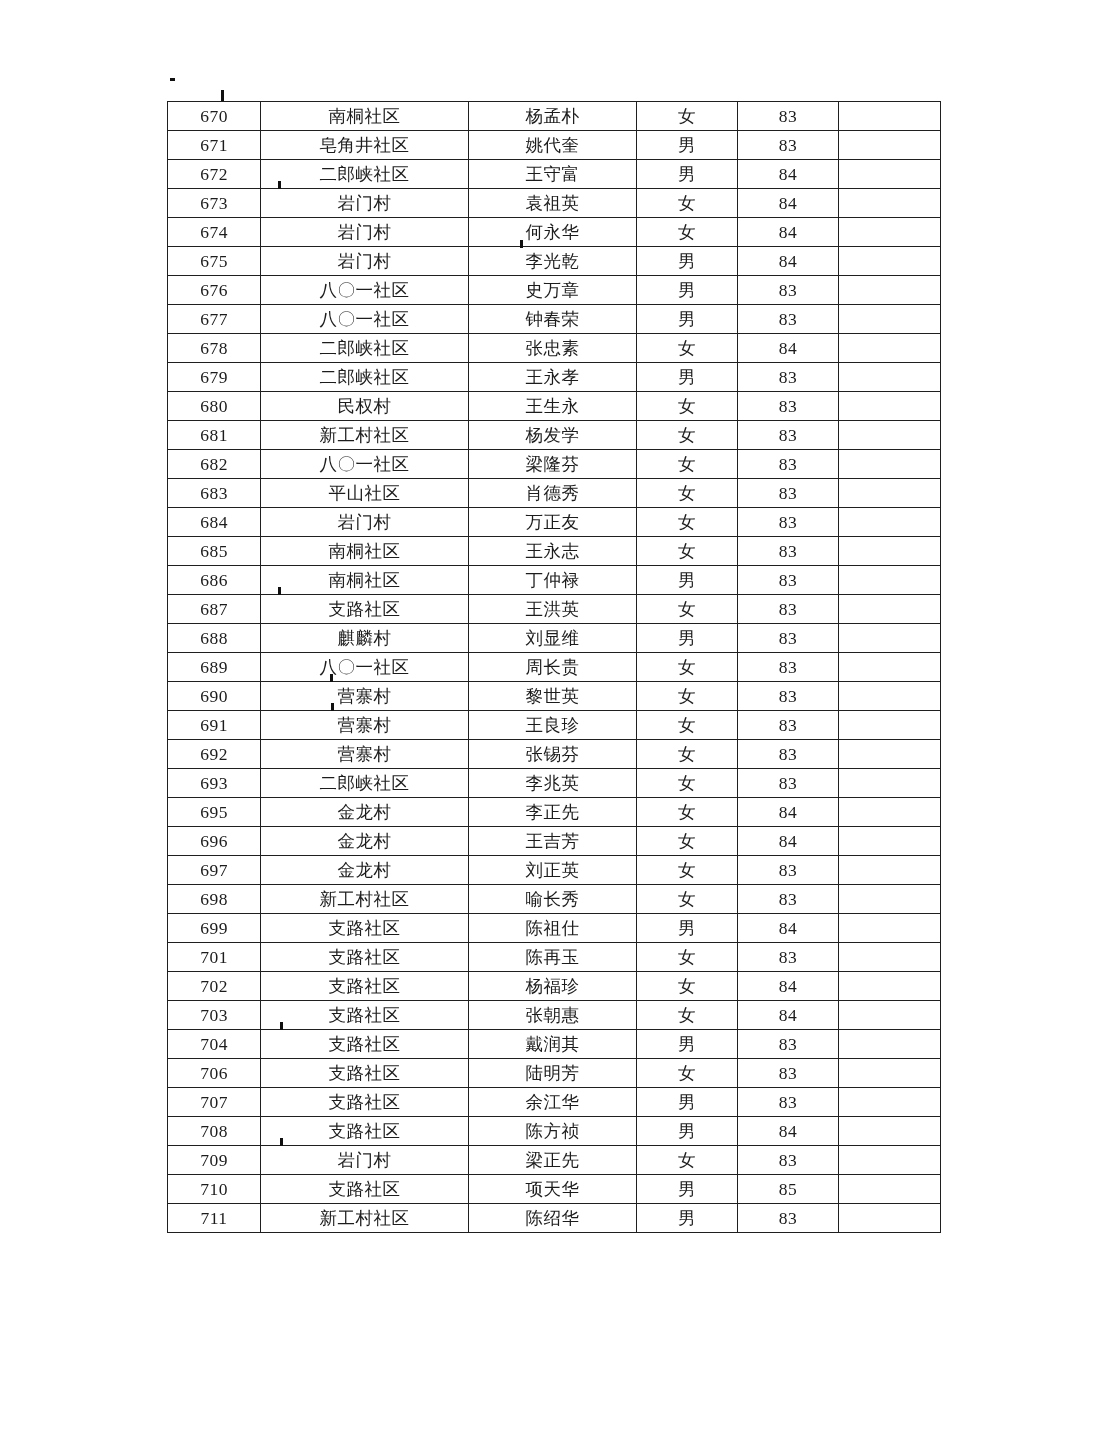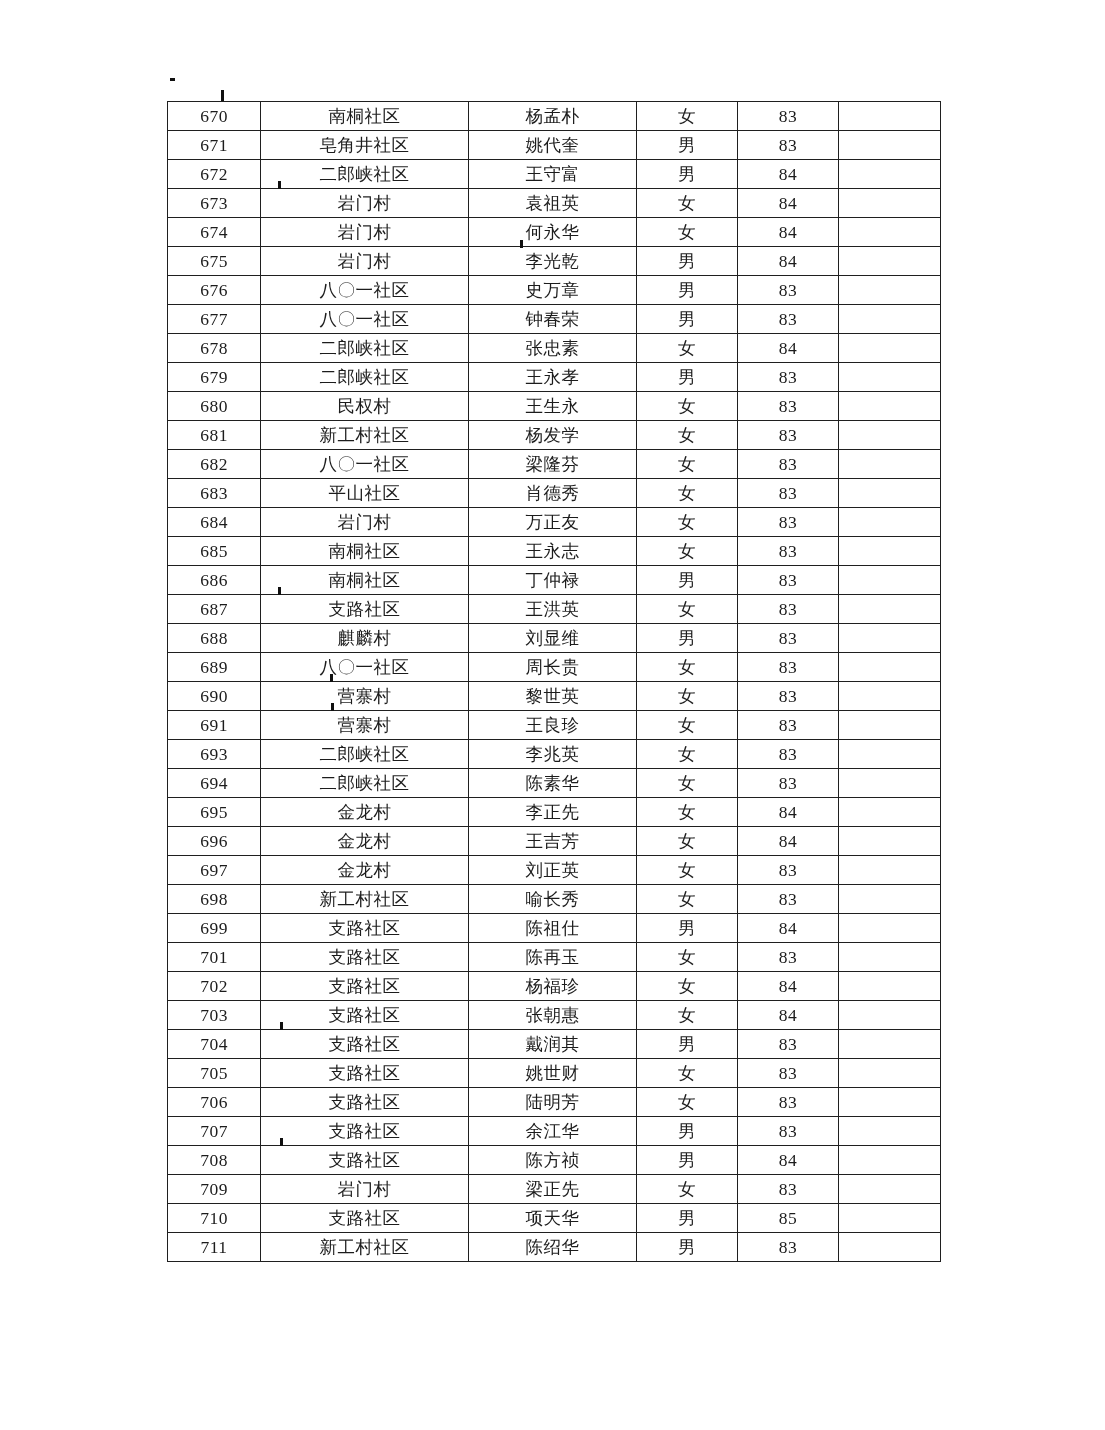--- a/index.html
+++ b/index.html
@@ -232,36 +232,36 @@
         </tr>
         <tr>
           <td class="c-no">691</td>
           <td class="c-community">营寨村</td>
           <td class="c-name">王良珍</td>
           <td class="c-gender">女</td>
           <td class="c-age">83</td>
           <td class="c-blank"></td>
         </tr>
         <tr>
+          <td class="c-no">692</td>
+          <td class="c-community">营寨村</td>
+          <td class="c-name">张锡芬</td>
+          <td class="c-gender">女</td>
+          <td class="c-age">83</td>
+          <td class="c-blank"></td>
+        </tr>
+        <tr>
           <td class="c-no">693</td>
           <td class="c-community">二郎峡社区</td>
           <td class="c-name">李兆英</td>
           <td class="c-gender">女</td>
           <td class="c-age">83</td>
           <td class="c-blank"></td>
         </tr>
         <tr>
-          <td class="c-no">694</td>
-          <td class="c-community">二郎峡社区</td>
-          <td class="c-name">陈素华</td>
-          <td class="c-gender">女</td>
-          <td class="c-age">83</td>
-          <td class="c-blank"></td>
-        </tr>
-        <tr>
           <td class="c-no">695</td>
           <td class="c-community">金龙村</td>
           <td class="c-name">李正先</td>
           <td class="c-gender">女</td>
           <td class="c-age">84</td>
           <td class="c-blank"></td>
         </tr>
         <tr>
           <td class="c-no">696</td>
           <td class="c-community">金龙村</td>
@@ -316,28 +316,20 @@
           <td class="c-name">张朝惠</td>
           <td class="c-gender">女</td>
           <td class="c-age">84</td>
           <td class="c-blank"></td>
         </tr>
         <tr>
           <td class="c-no">704</td>
           <td class="c-community">支路社区</td>
           <td class="c-name">戴润其</td>
           <td class="c-gender">男</td>
-          <td class="c-age">83</td>
-          <td class="c-blank"></td>
-        </tr>
-        <tr>
-          <td class="c-no">705</td>
-          <td class="c-community">支路社区</td>
-          <td class="c-name">姚世财</td>
-          <td class="c-gender">女</td>
           <td class="c-age">83</td>
           <td class="c-blank"></td>
         </tr>
         <tr>
           <td class="c-no">706</td>
           <td class="c-community">支路社区</td>
           <td class="c-name">陆明芳</td>
           <td class="c-gender">女</td>
           <td class="c-age">83</td>
           <td class="c-blank"></td>

